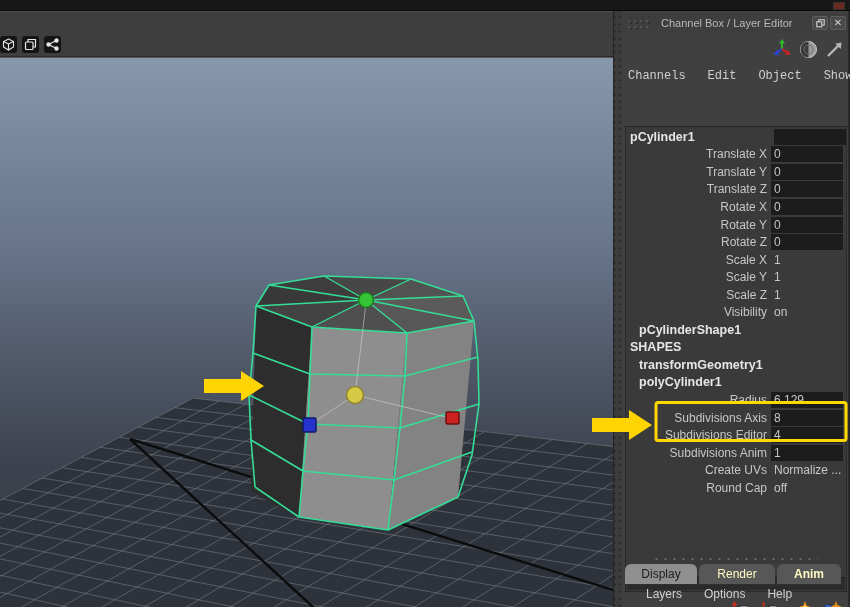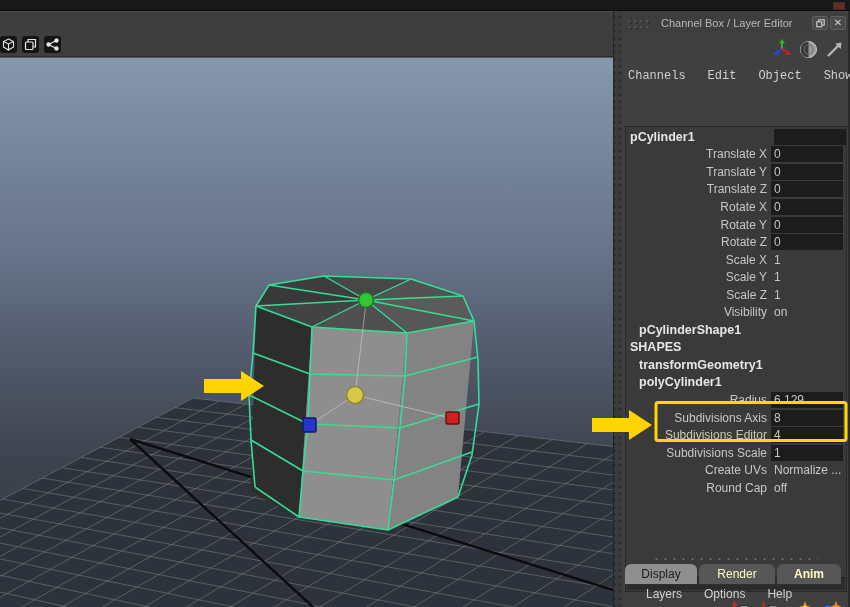--- a/index.html
+++ b/index.html
@@ -339,21 +339,21 @@
           </div>
           <div class="ch-row">
             <span class="lbl">Subdivisions Axis</span>
             <div class="val field">8</div>
           </div>
           <div class="ch-row">
             <span class="lbl">Subdivisions Editor</span>
             <div class="val field">4</div>
           </div>
           <div class="ch-row">
-            <span class="lbl">Subdivisions Scale</span>
+            <span class="lbl">Subdivisions Anim</span>
             <div class="val field">1</div>
           </div>
           <div class="ch-row">
             <span class="lbl">Create UVs</span>
             <div class="val">Normalize ...</div>
           </div>
           <div class="ch-row">
             <span class="lbl">Round Cap</span>
             <div class="val">off</div>
           </div>

